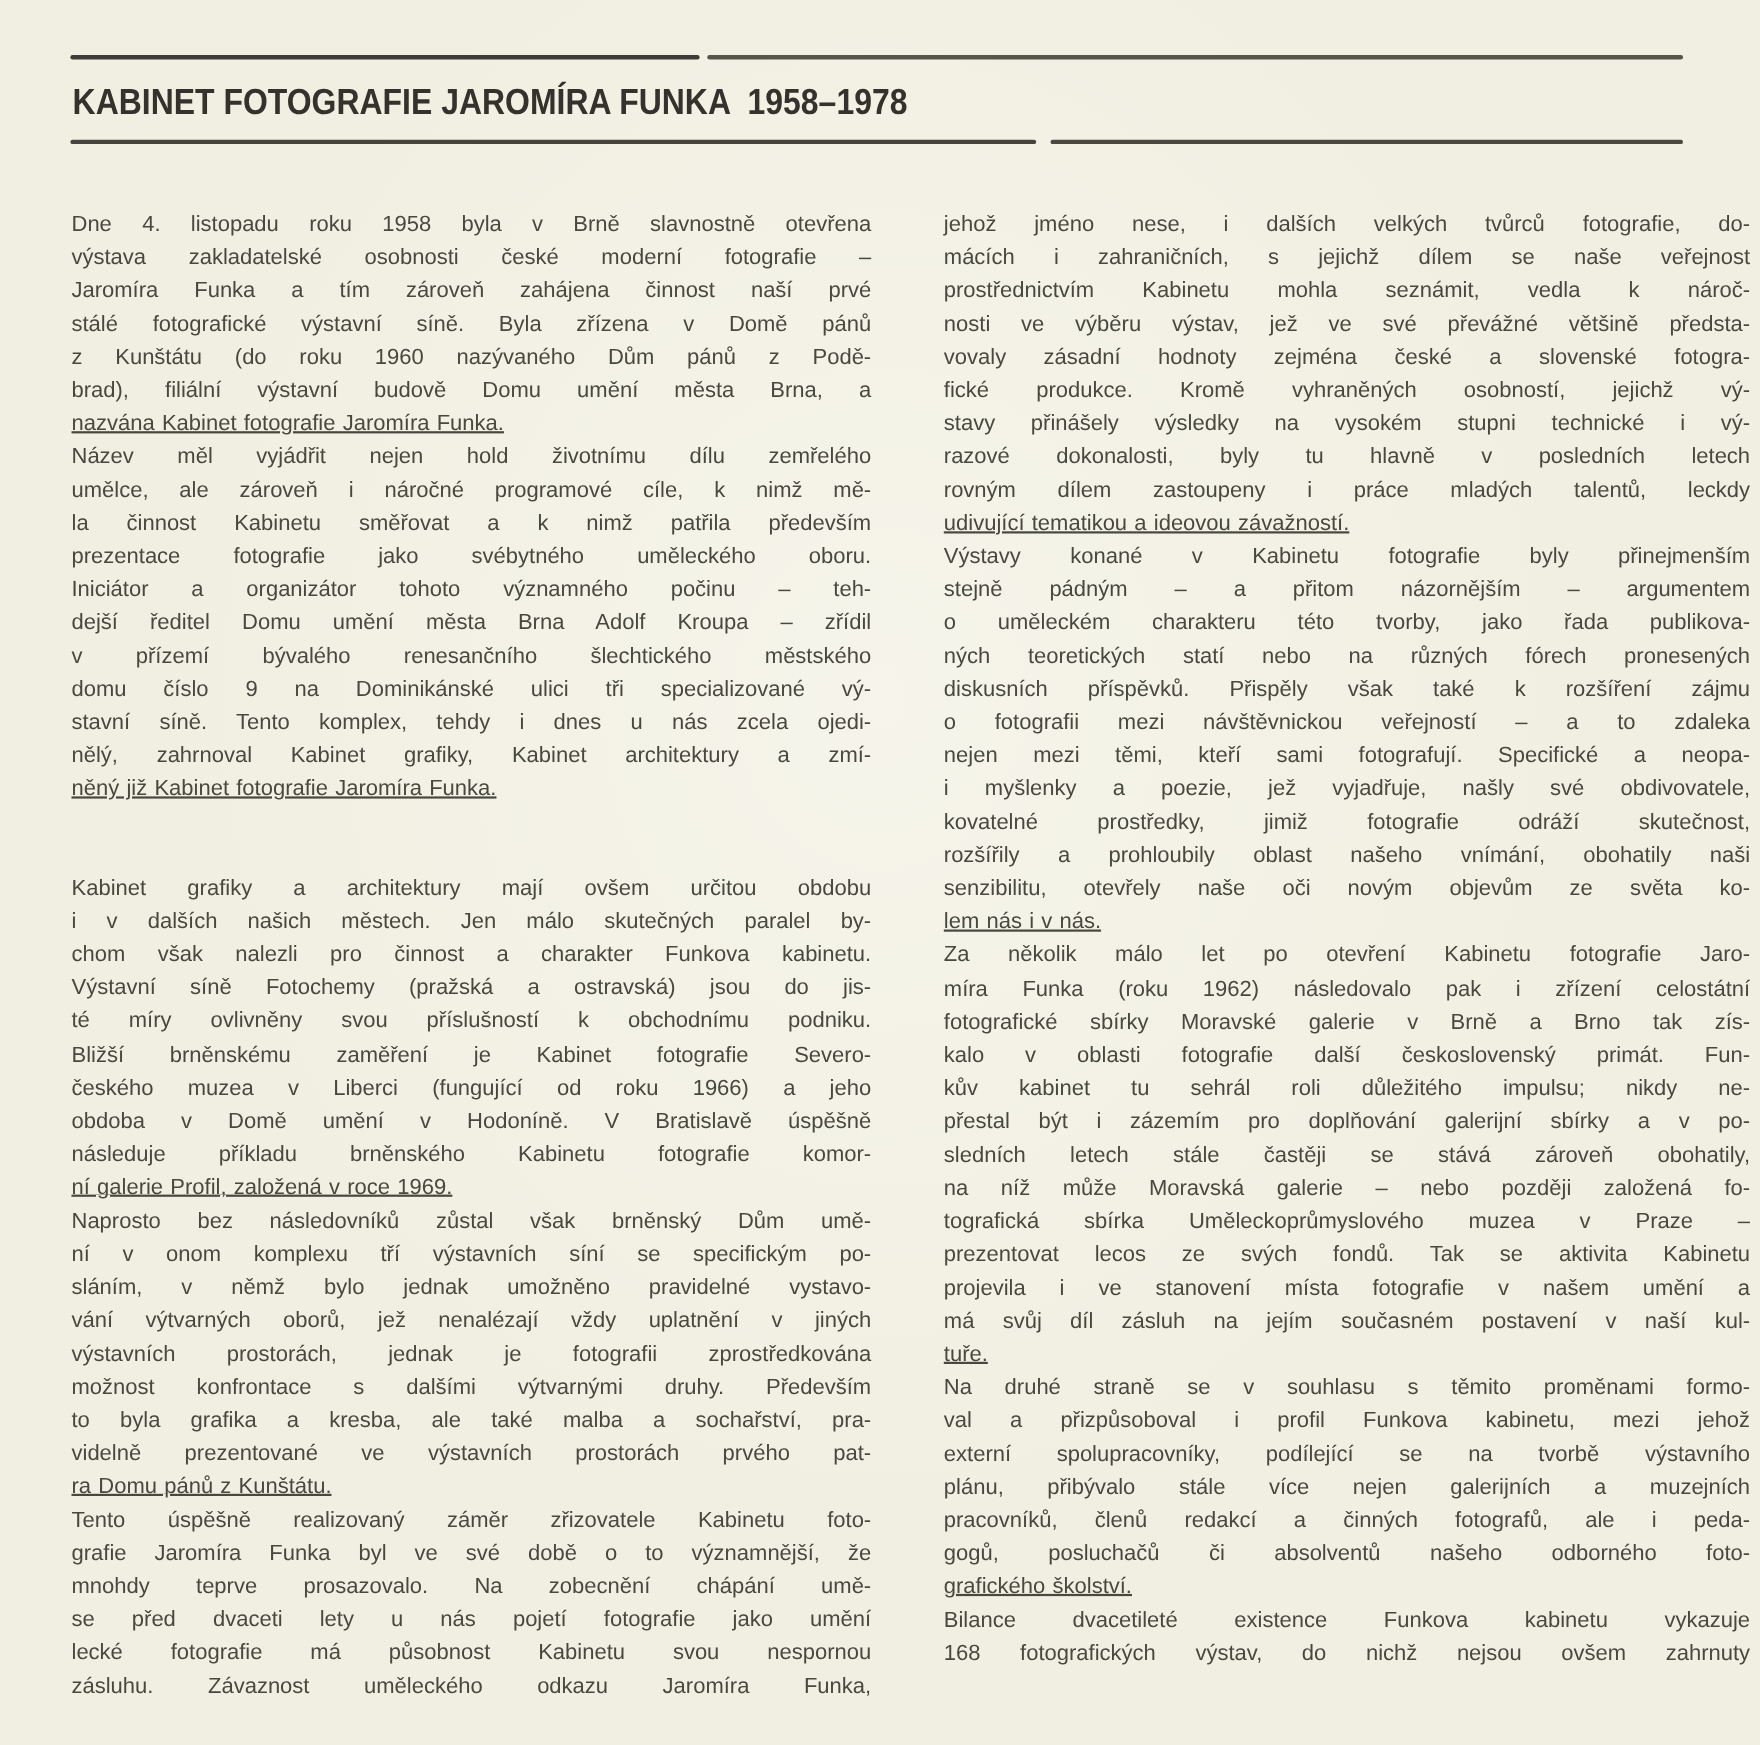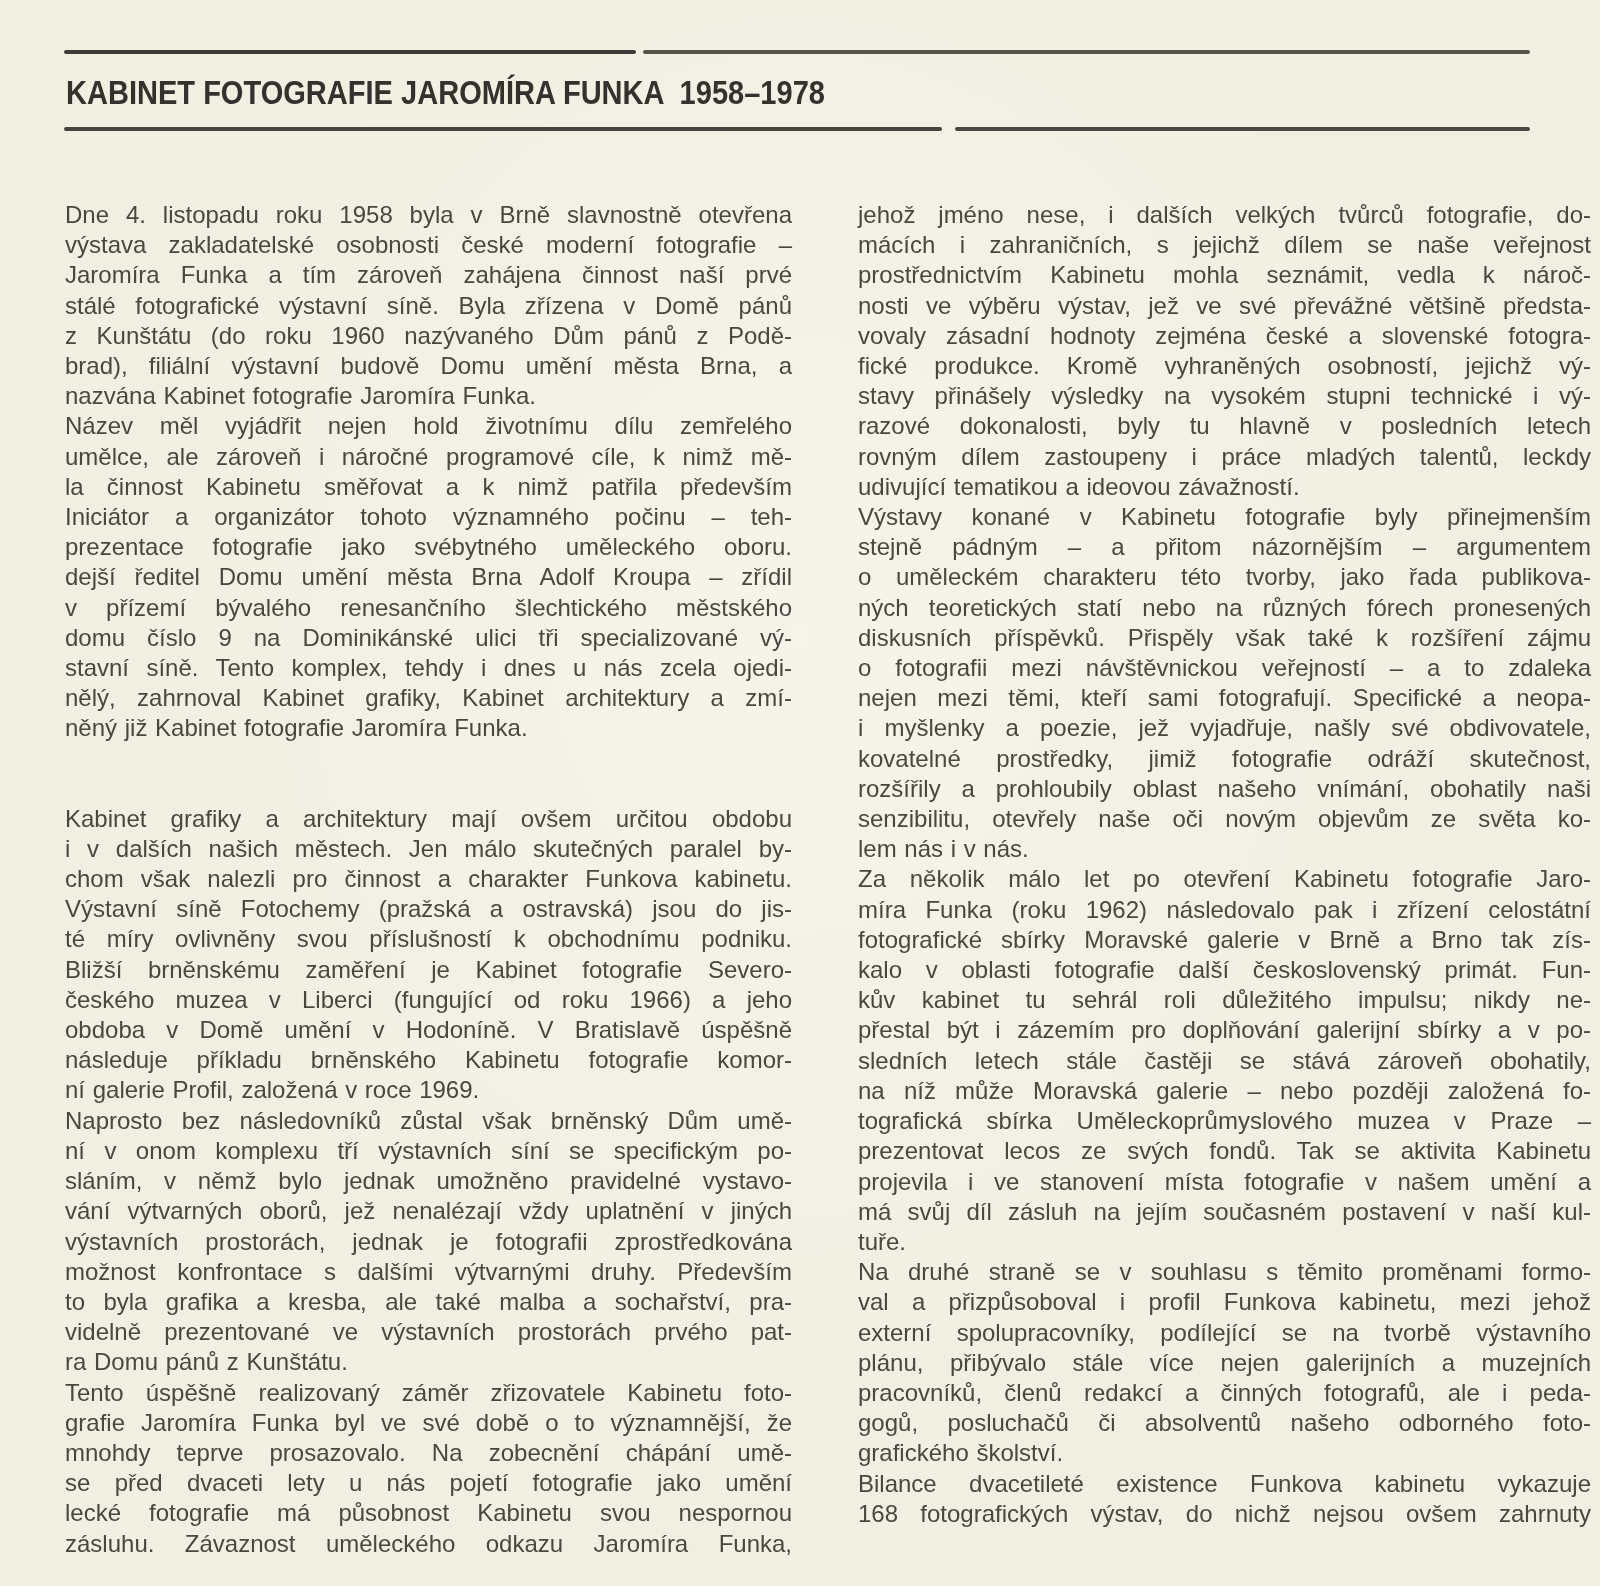--- a/index.html
+++ b/index.html
@@ -40,38 +40,39 @@
     font-weight: bold;
     color: #33322d;
     letter-spacing: 0px;
     white-space: pre;
     transform: scaleX(0.88);
     transform-origin: left center;
   }
 
   .column {
     position: absolute;
-    top: 200px;
-    font-size: 24px;
+    top: 189px;
+    font-size: 20px;
     line-height: 30.2px;
   }
   .column-left  { left: 65px;  width: 727px; }
   .column-right { left: 812px; width: 733px; margin-left: 46px; }
 
   .para { margin: 0; }
   .para.gap { margin-top: 60px; }
 
   .line {
     text-align: justify;
     text-align-last: justify;
     white-space: normal;
     word-spacing: 1px;
   }
   .line.endline {
     text-align-last: left;
+    text-decoration: underline;
   }
 </style>
 </head>
 <body>
 
 <div class="rule rule-top">
   <div class="seg seg1"></div>
   <div class="seg seg2"></div>
 </div>
 
@@ -89,22 +90,22 @@
       <div class="line">Jaromíra Funka a tím zároveň zahájena činnost naší prvé</div>
       <div class="line">stálé fotografické výstavní síně. Byla zřízena v Domě pánů</div>
       <div class="line">z Kunštátu (do roku 1960 nazývaného Dům pánů z Podě-</div>
       <div class="line">brad), filiální výstavní budově Domu umění města Brna, a</div>
       <div class="line endline">nazvána Kabinet fotografie Jaromíra Funka.</div>
     </div>
     <div class="para">
       <div class="line">Název měl vyjádřit nejen hold životnímu dílu zemřelého</div>
       <div class="line">umělce, ale zároveň i náročné programové cíle, k nimž mě-</div>
       <div class="line">la činnost Kabinetu směřovat a k nimž patřila především</div>
+      <div class="line">prezentace fotografie jako svébytného uměleckého oboru.</div>
       <div class="line">Iniciátor a organizátor tohoto významného počinu – teh-</div>
-      <div class="line">prezentace fotografie jako svébytného uměleckého oboru.</div>
       <div class="line">dejší ředitel Domu umění města Brna Adolf Kroupa – zřídil</div>
       <div class="line">v přízemí bývalého renesančního šlechtického městského</div>
       <div class="line">domu číslo 9 na Dominikánské ulici tři specializované vý-</div>
       <div class="line">stavní síně. Tento komplex, tehdy i dnes u nás zcela ojedi-</div>
       <div class="line">nělý, zahrnoval Kabinet grafiky, Kabinet architektury a zmí-</div>
       <div class="line endline">něný již Kabinet fotografie Jaromíra Funka.</div>
     </div>
     <div class="para gap">
       <div class="line">Kabinet grafiky a architektury mají ovšem určitou obdobu</div>
       <div class="line">i v dalších našich městech. Jen málo skutečných paralel by-</div>

